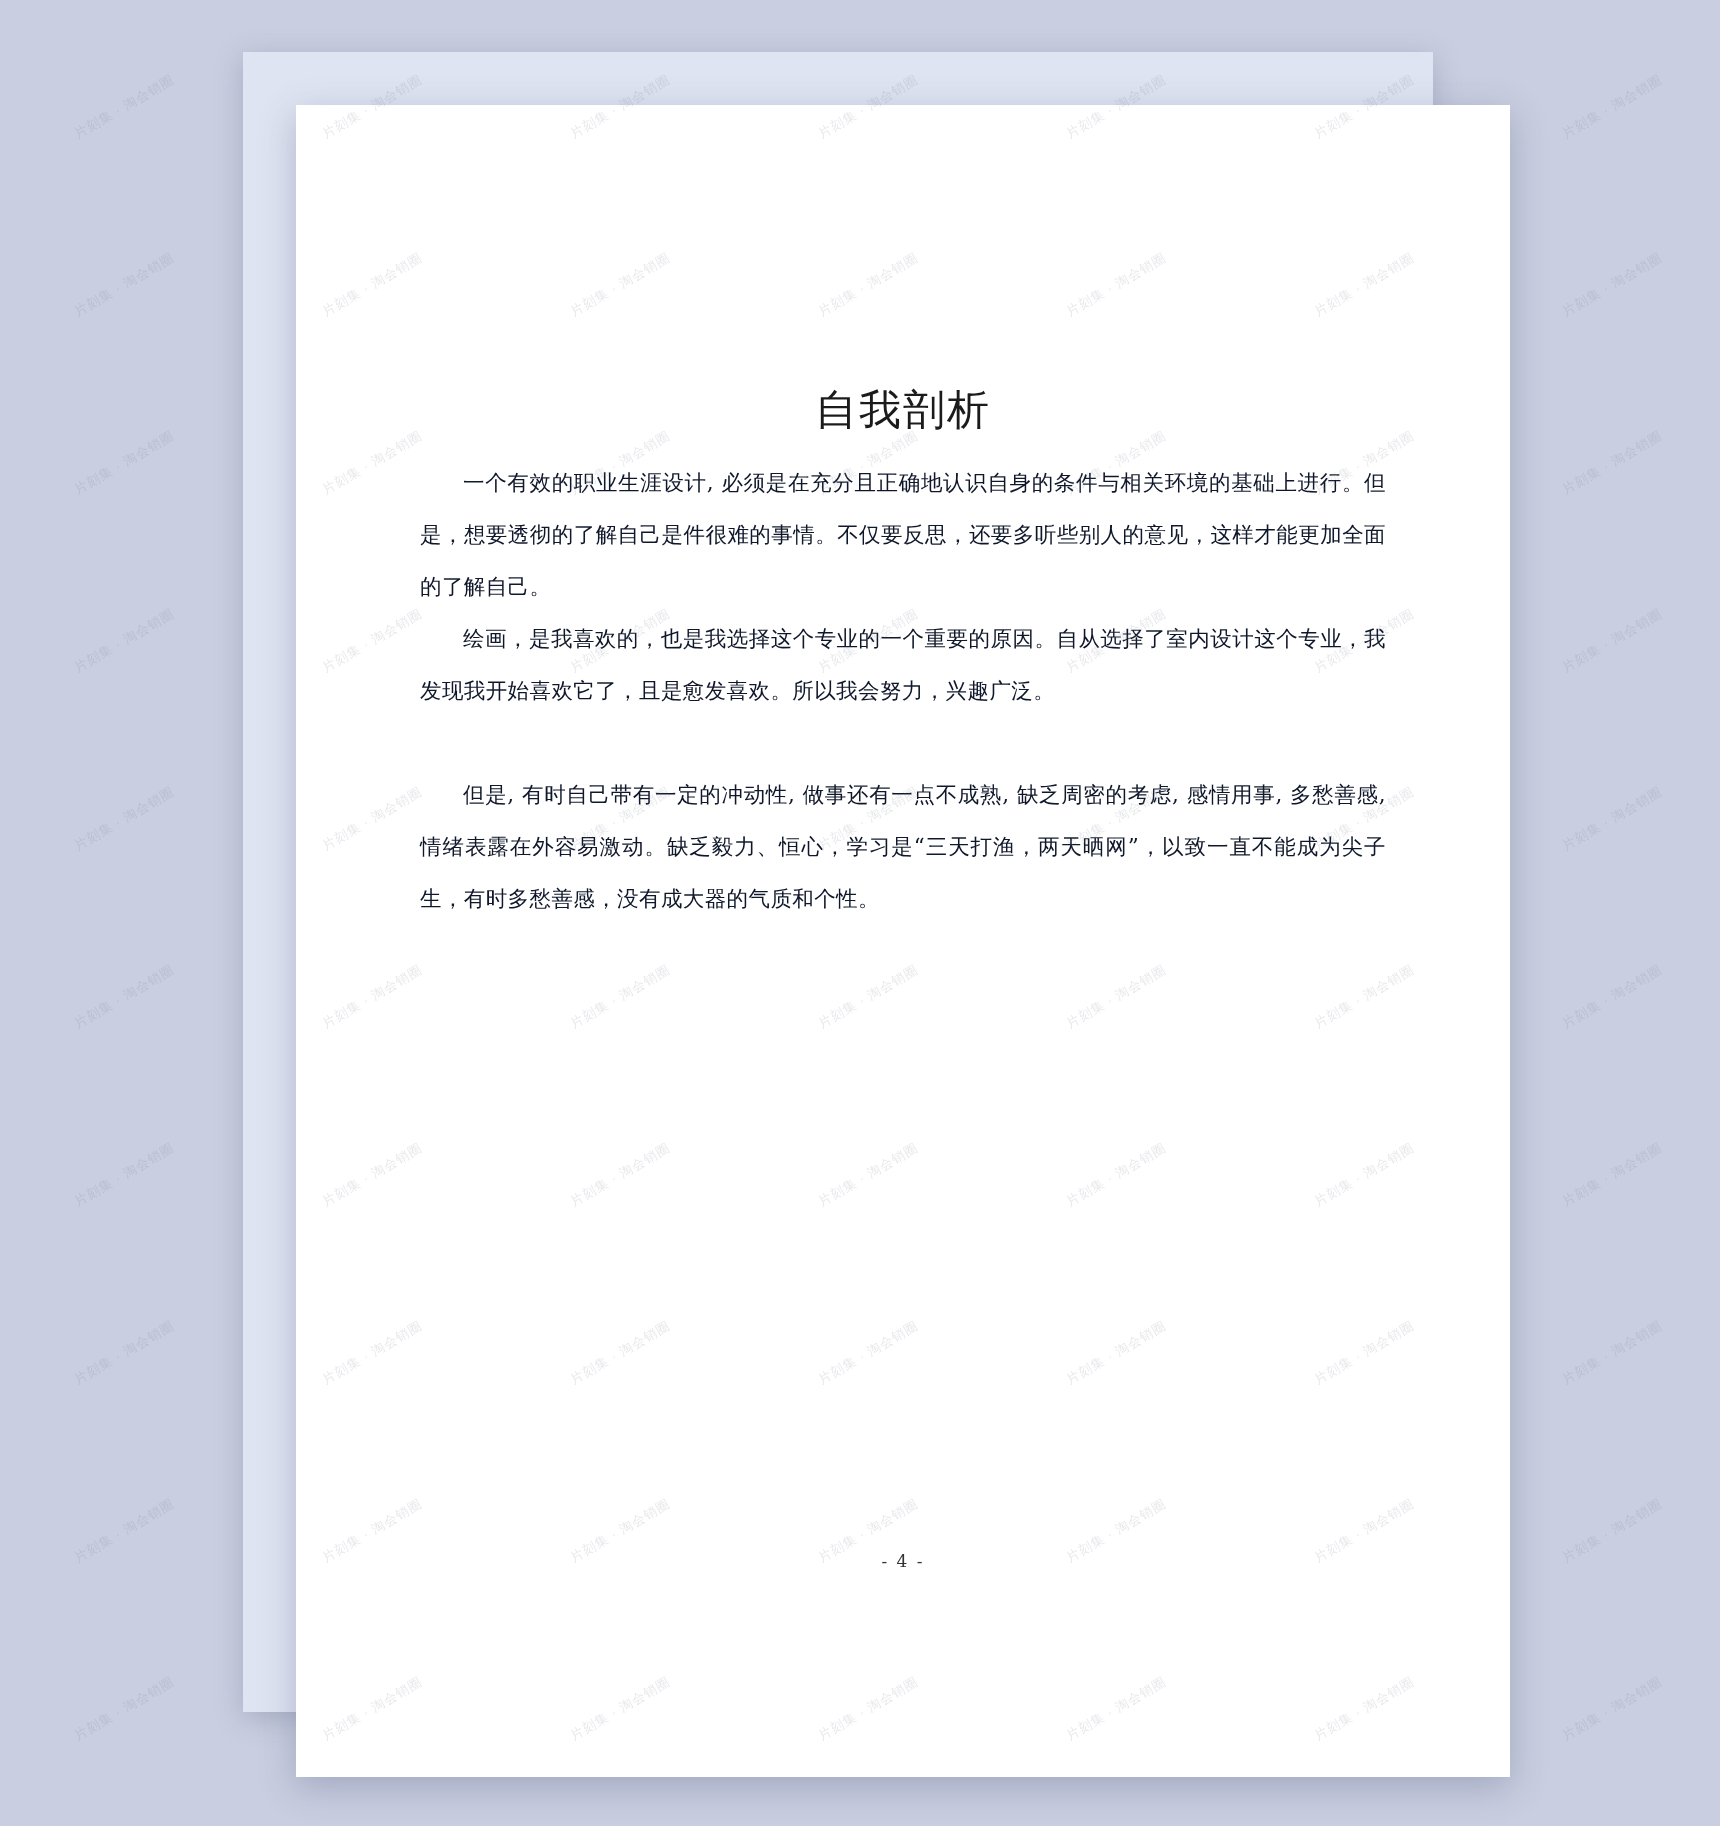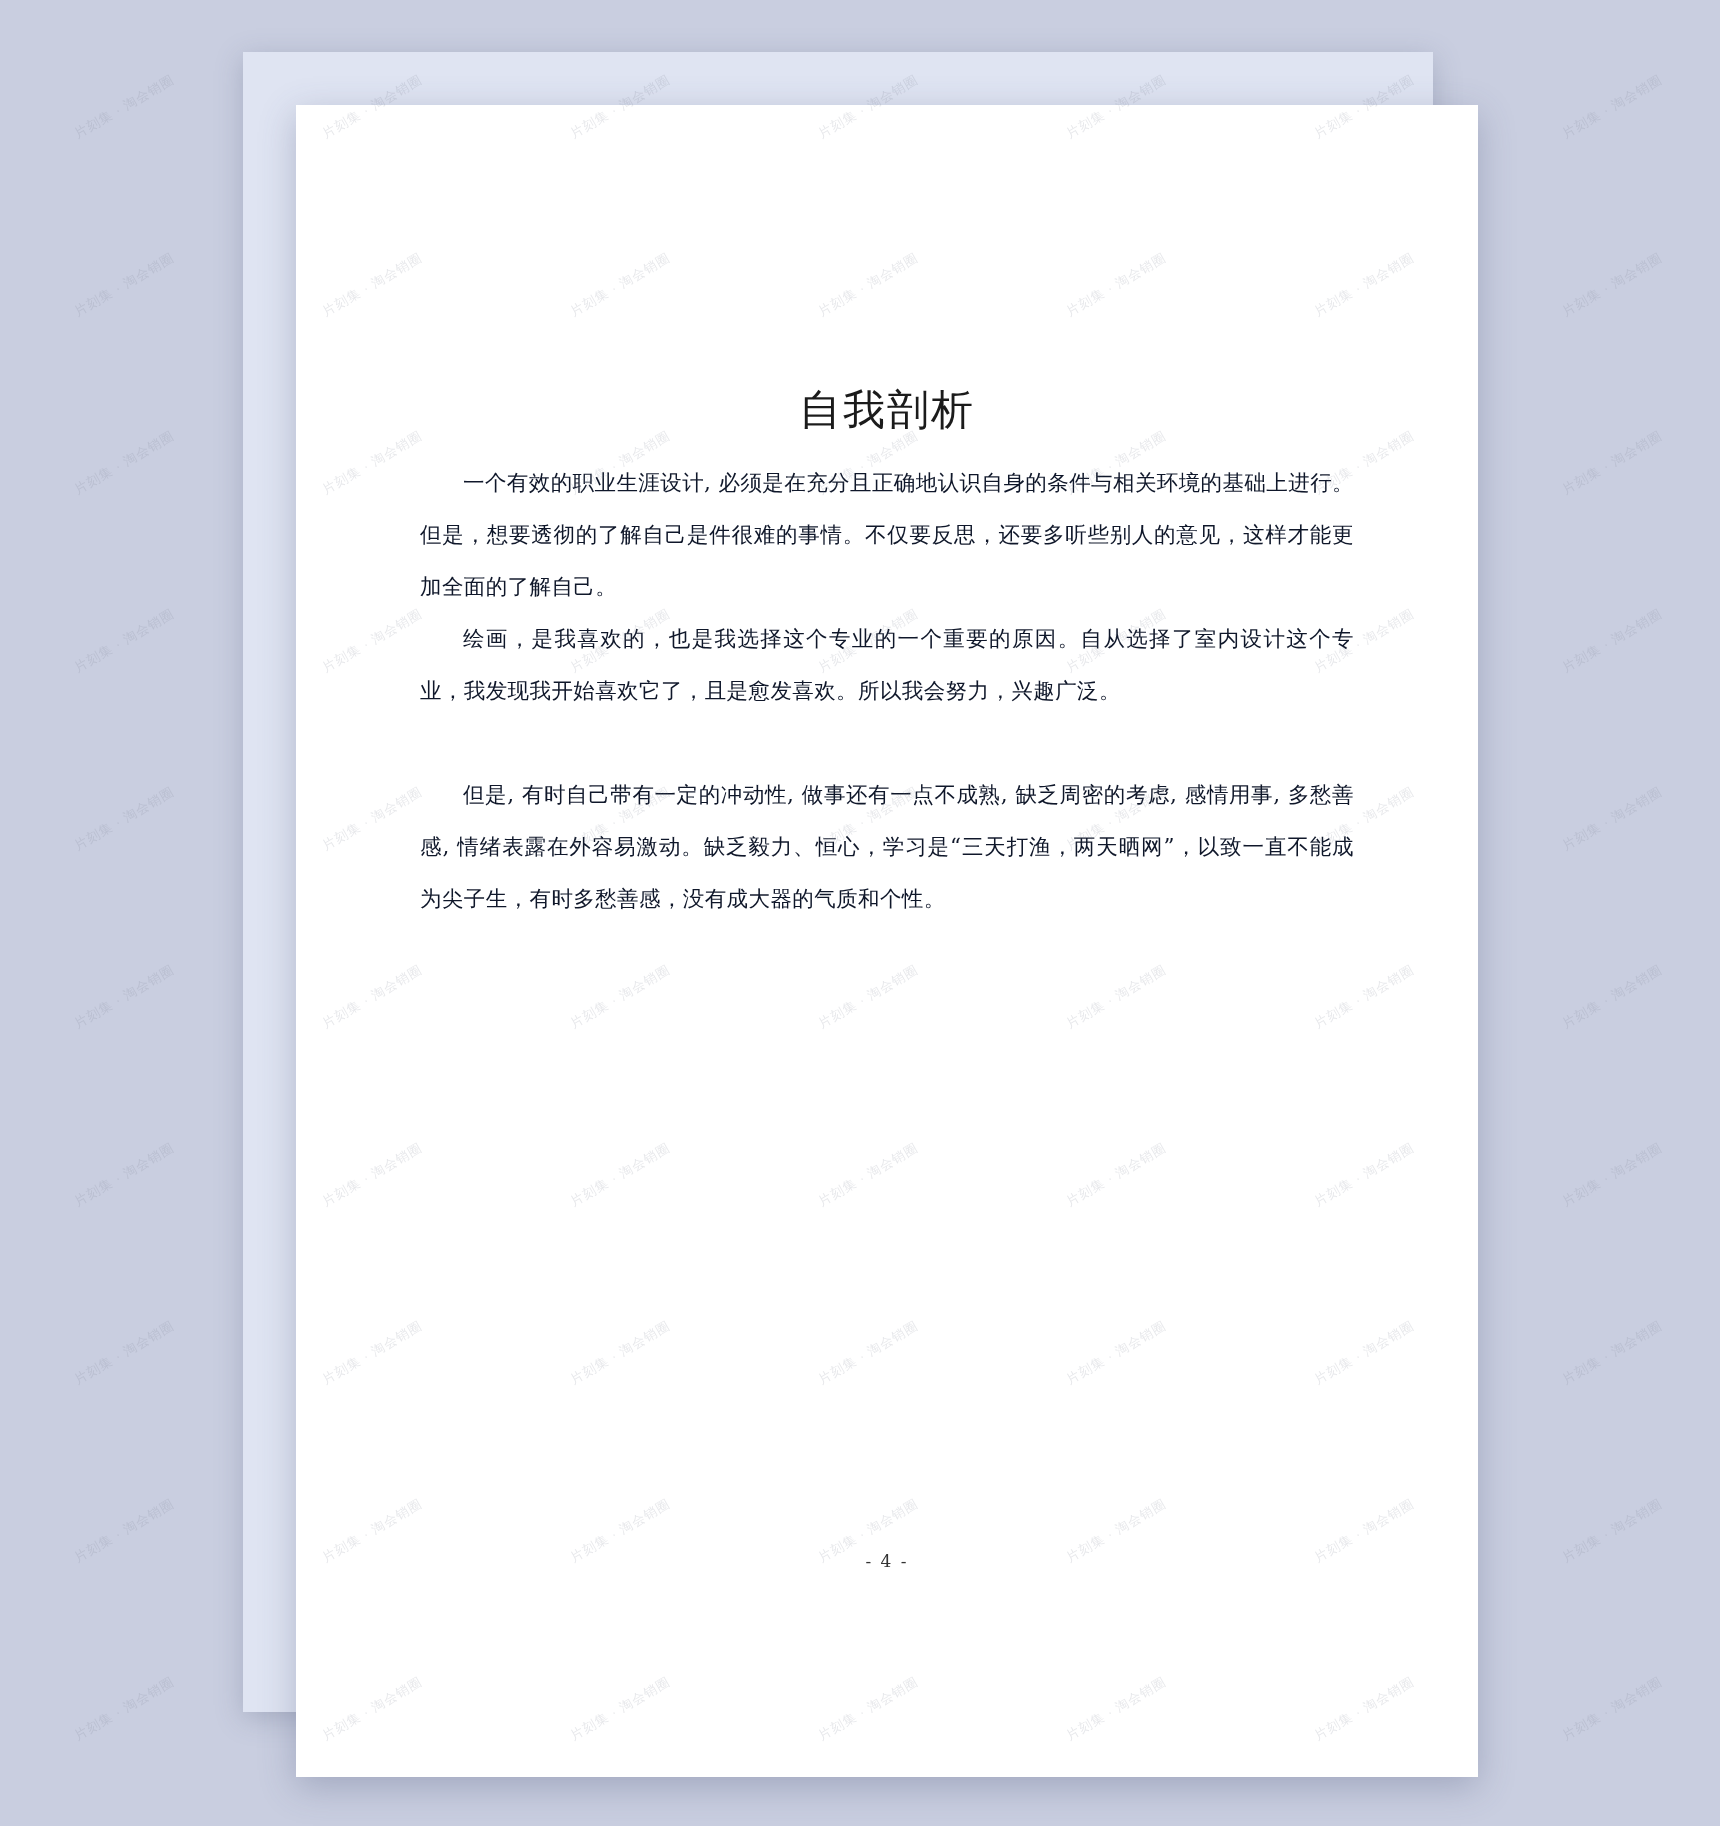--- a/index.html
+++ b/index.html
@@ -51,20 +51,21 @@
 
   
   .sheet-front {
     position: absolute;
     left: 296px;
     top: 105px;
     width: 1182px;
     height: 1672px;
     background: #ffffff;
     box-shadow: 0 10px 34px rgba(70, 80, 115, 0.30);
+    padding-left: 32px;
   }
 
   .page-inner {
     position: absolute;
     left: 0;
     top: 0;
     right: 0;
     bottom: 0;
     padding: 280px 124px 0 124px;
     box-sizing: border-box;

